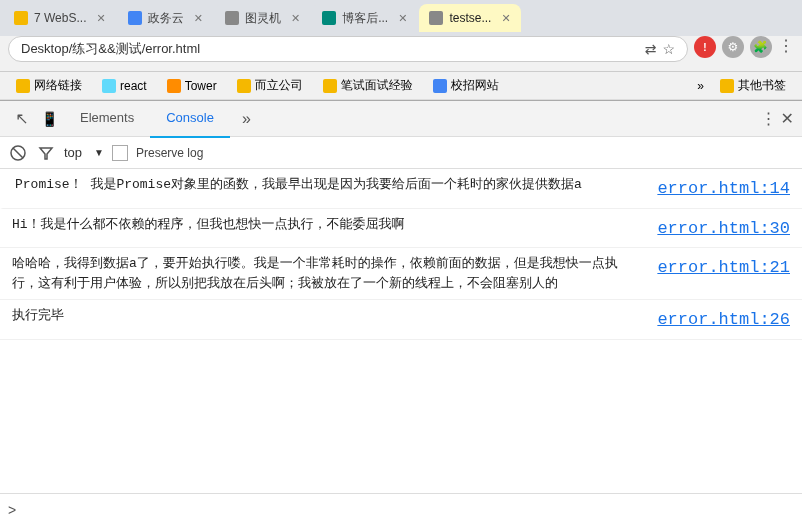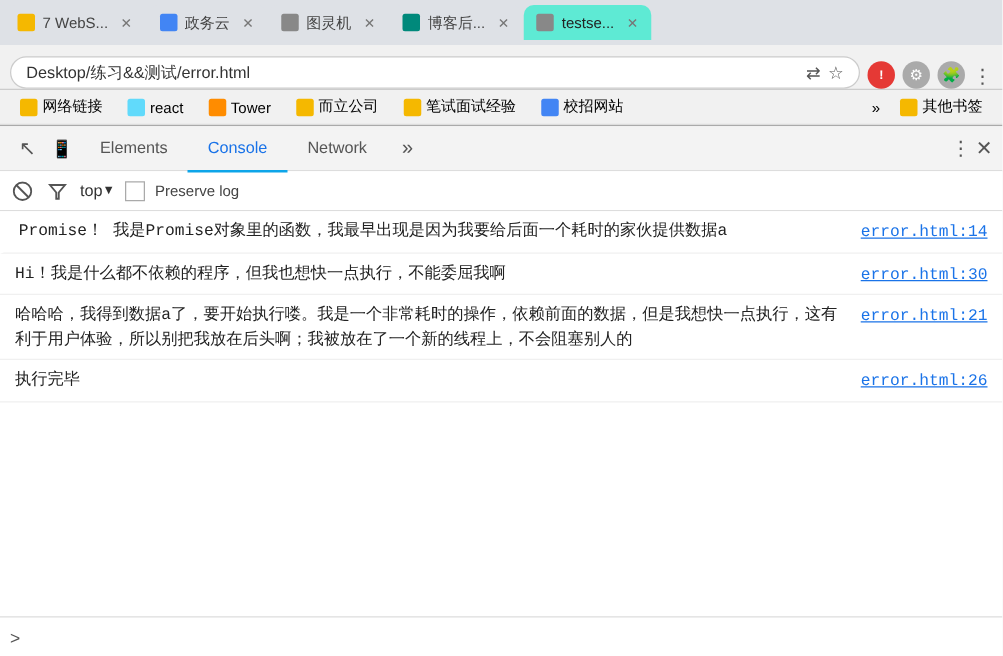--- a/index.html
+++ b/index.html
@@ -23,39 +23,39 @@
       font-size: 12px;
       gap: 6px;
       cursor: pointer;
       background: #dee1e6;
       color: #444;
       max-width: 140px;
       overflow: hidden;
       white-space: nowrap;
     }
     .tab.active {
-      background: #5eead4;
+      background: #fef9c3;
       color: #222;
     }
     .tab .close-x {
       font-size: 11px;
       color: #777;
       margin-left: 4px;
     }
     .tab .favicon {
       width: 14px;
       height: 14px;
       display: inline-block;
       border-radius: 2px;
       flex-shrink: 0;
     }
 
     .address-bar-row {
       display: flex;
-      align-items: flex-end;
+      align-items: flex-start;
       background: #f1f1f1;
       height: 36px;
       padding: 0 8px;
       gap: 6px;
       border-bottom: 1px solid #ccc;
     }
     .address-bar {
       flex: 1;
       height: 26px;
       border: 1px solid #ccc;
@@ -174,21 +174,21 @@
       height: 20px;
       display: flex;
       align-items: center;
       justify-content: center;
       cursor: pointer;
       color: #555;
     }
     .ct-filter {
       display: flex;
       align-items: center;
-      gap: 0;
+      gap: 12px;
       font-size: 13px;
       color: #333;
       cursor: pointer;
     }
     .ct-dropdown {
       font-size: 10px;
     }
     .ct-checkbox {
       display: flex;
       align-items: center;
@@ -216,21 +216,21 @@
     .console-msg .msg-text {
       flex: 1;
       color: #222;
     }
     .console-msg .msg-link {
       color: #1a73e8;
       text-decoration: underline;
       cursor: pointer;
       white-space: nowrap;
       margin-left: 16px;
-      font-size: 13px;
+      font-size: 17px;
       align-self: flex-start;
       padding-top: 1px;
     }
 
     .console-input-row {
       display: flex;
       align-items: center;
       height: 32px;
       border-top: 1px solid #ddd;
       padding: 0 8px;
@@ -363,23 +363,20 @@
       <div class="dt-icon" style="font-size:16px;">↖</div>
 
       <div class="dt-icon" style="font-size:14px;">📱</div>
 
       <div class="devtools-tab">
         <span>Elements</span>
       </div>
       <div class="devtools-tab active">
         <span>Console</span>
       </div>
-      <div class="devtools-tab">
-        <span>Network</span>
-      </div>
       <span class="dt-more">»</span>
 
       <div class="dt-spacer"></div>
       <div class="dt-right-icons">
         <span style="font-size:16px;cursor:pointer;color:#555;">⋮</span>
         <span style="font-size:16px;cursor:pointer;color:#555;">✕</span>
       </div>
     </div>
 
     <div class="console-toolbar">

